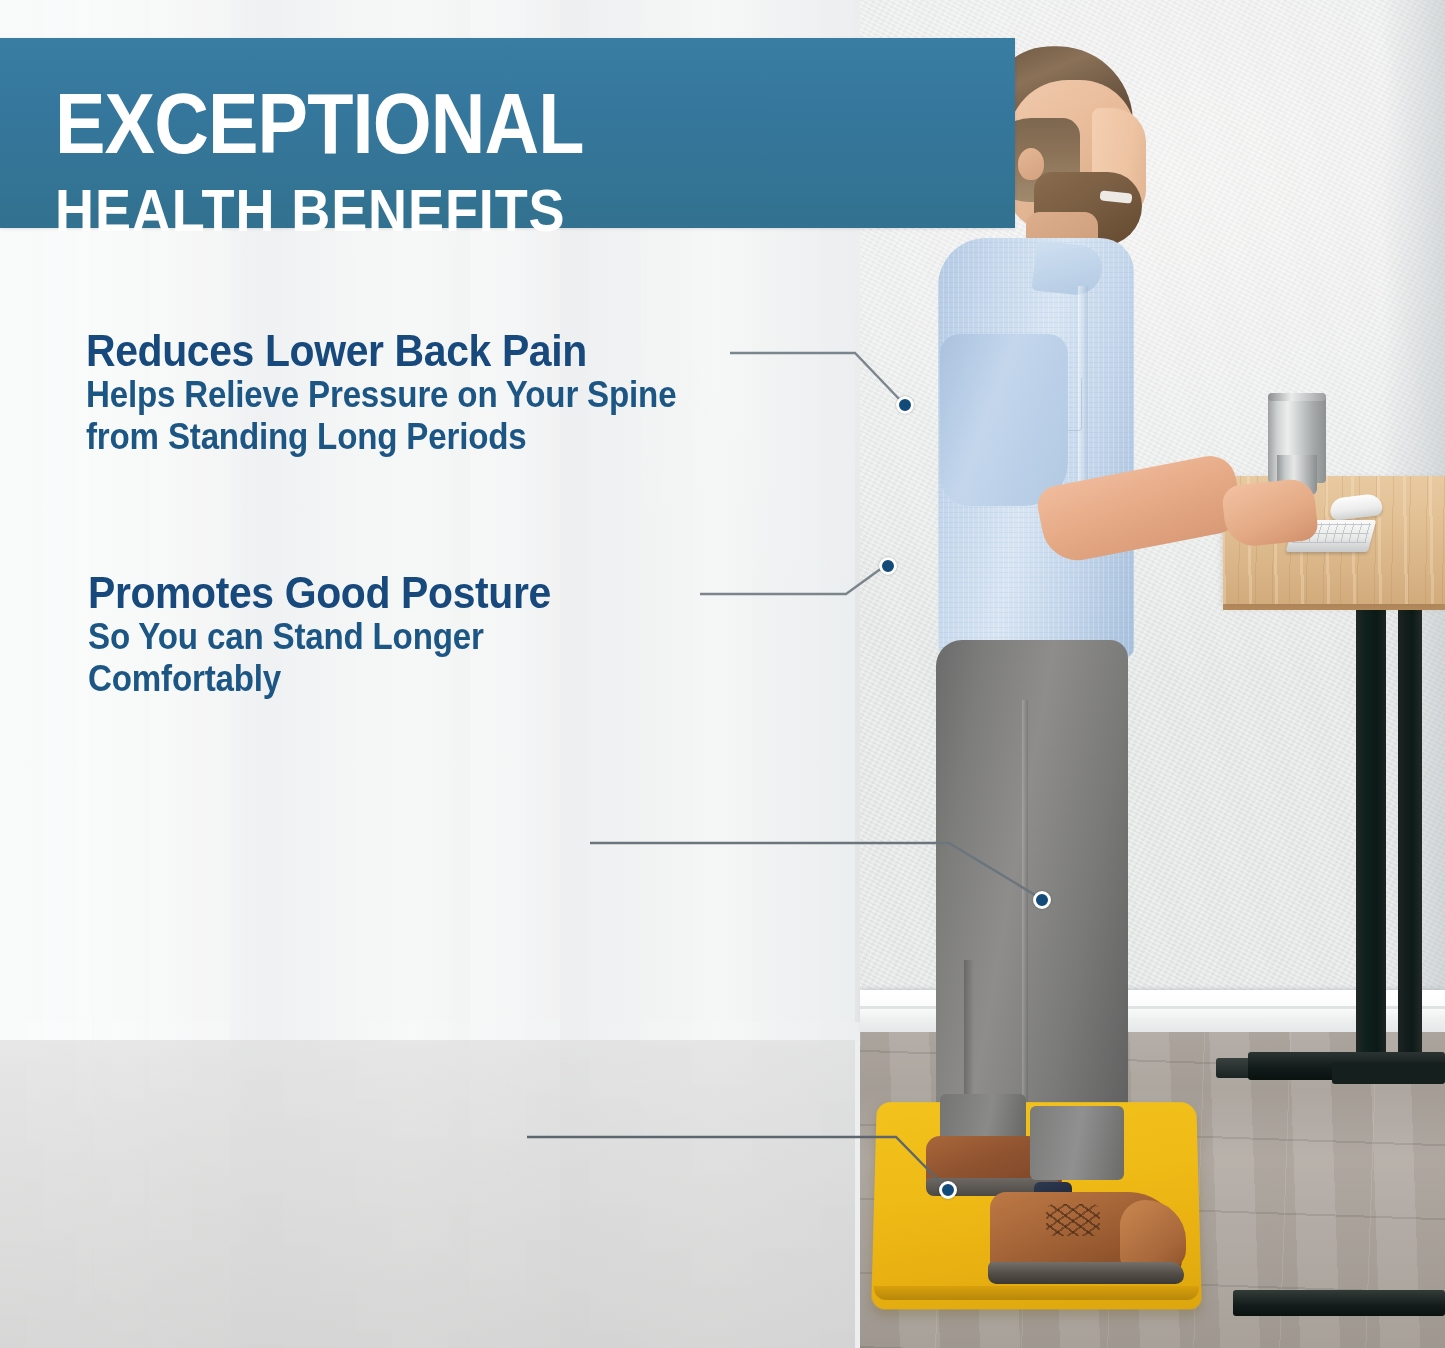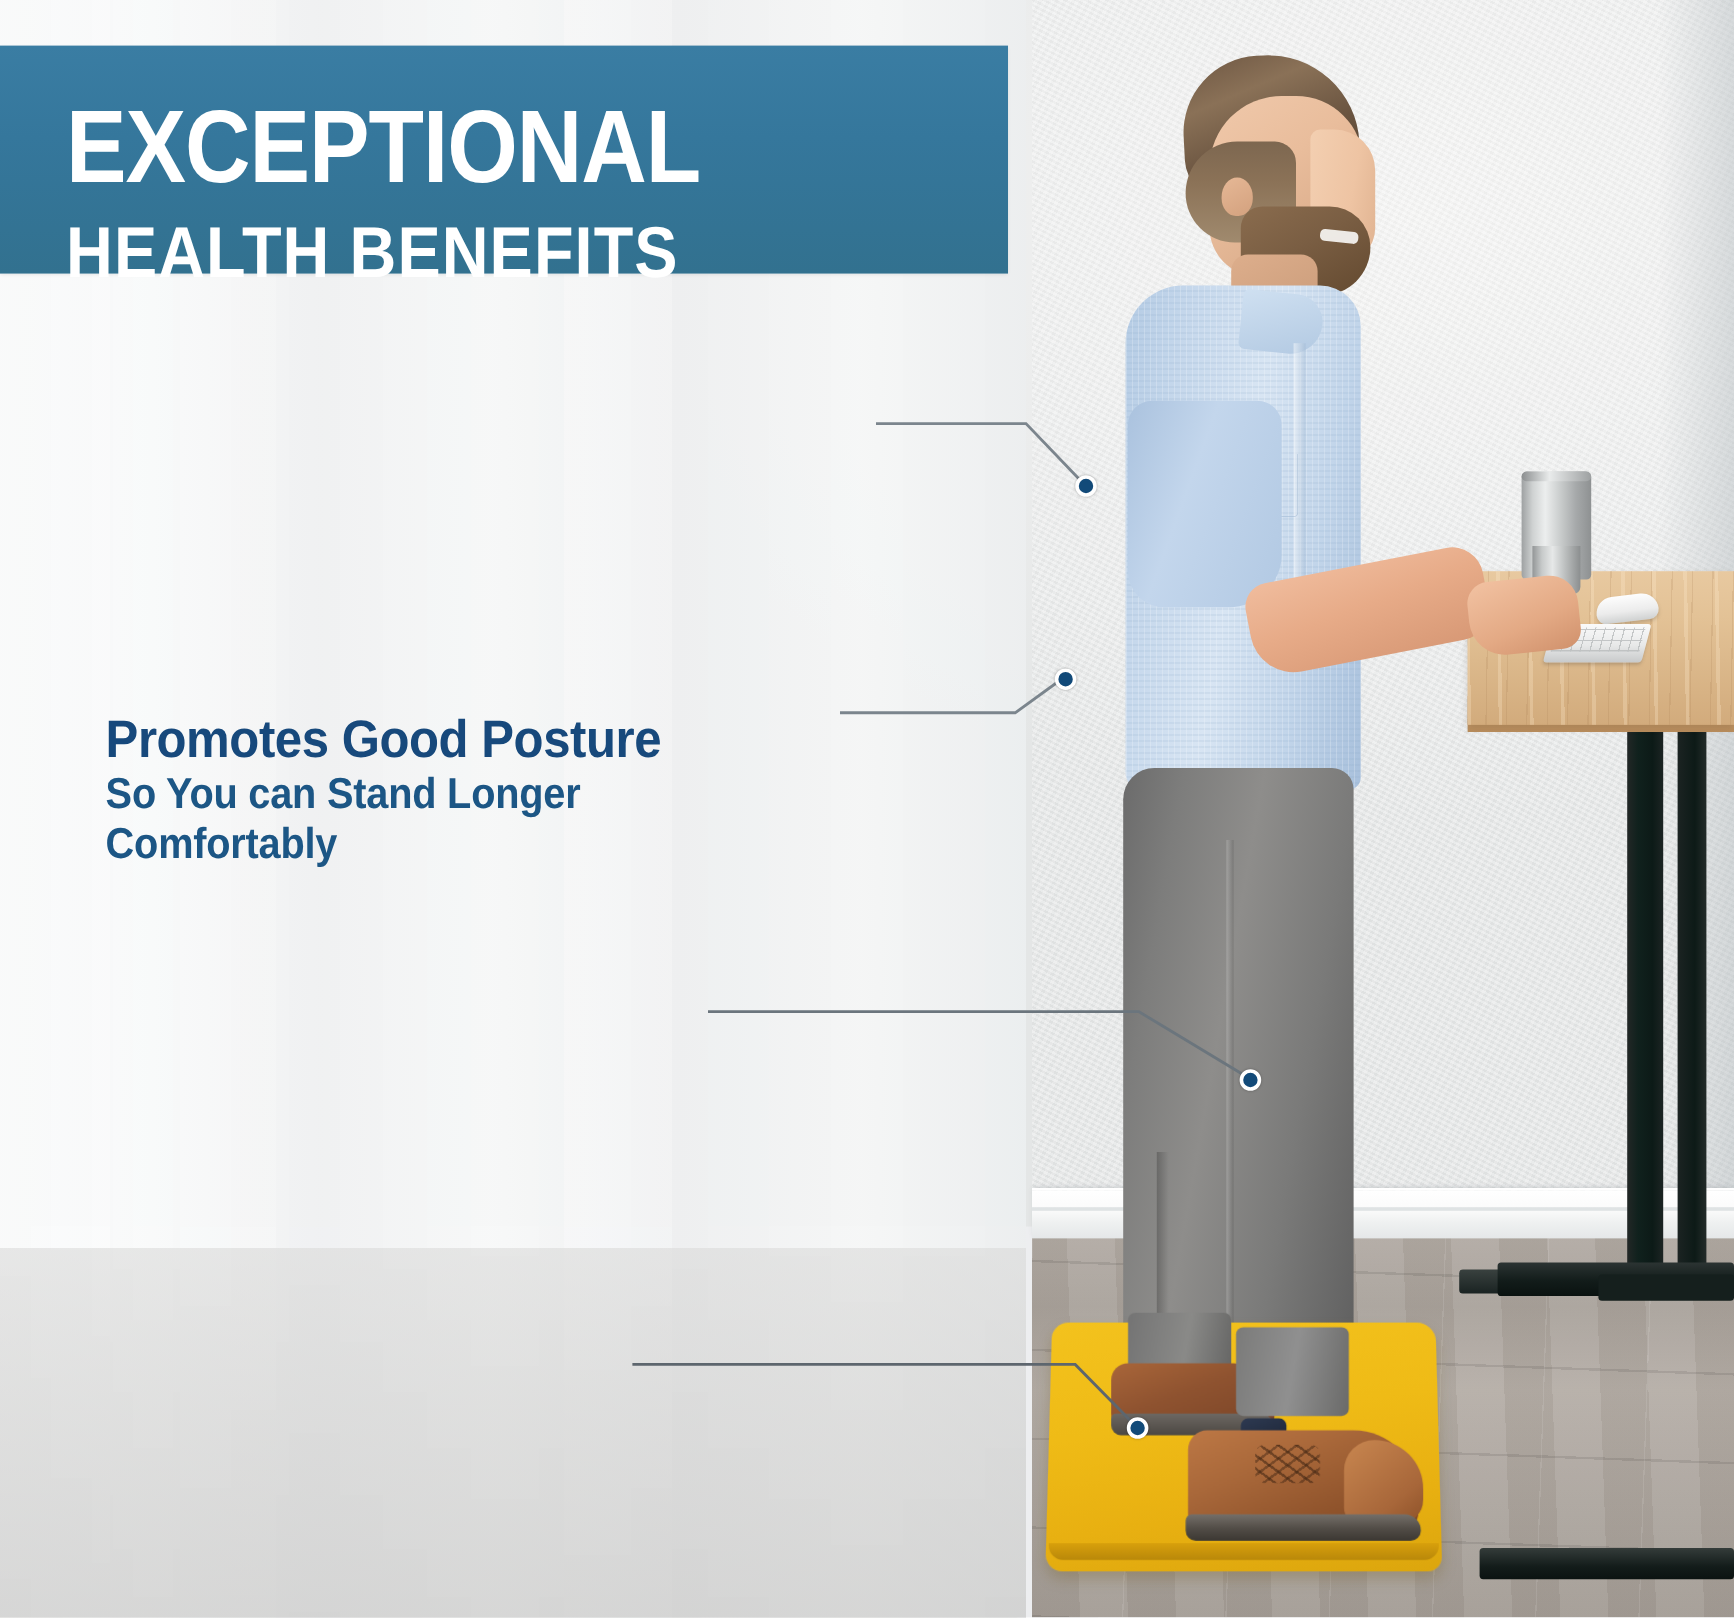--- a/index.html
+++ b/index.html
@@ -327,21 +327,21 @@
         rgba(255,255,255,.22) 150px 230px, rgba(0,0,0,0) 230px 470px,
         rgba(255,255,255,.24) 470px 560px, rgba(0,0,0,0) 560px 855px);
   }
   .wash-floor{
     position:absolute;left:0;top:1040px;width:855px;height:308px;
     background:linear-gradient(180deg, rgba(215,215,214,.55) 0%, rgba(208,208,207,.62) 40%, rgba(200,200,199,.70) 100%);
   }
 
   
   .banner{
-    position:absolute;left:0;top:38px;width:840px;height:190px;
+    position:absolute;left:0;top:38px;width:1015px;height:190px;
     background:linear-gradient(180deg,#3a7da3 0%,#35779c 40%,#32718f 100%);
     box-shadow:0 1px 3px rgba(0,0,0,.10);
   }
   .banner-line1{
     position:absolute;left:55px;top:42px;
     font-family:"Liberation Sans",sans-serif;
     font-weight:700;font-size:86px;line-height:86px;
     letter-spacing:-1px;color:#ffffff;
     transform:scaleX(.88);transform-origin:left center;
     white-space:nowrap;
@@ -368,21 +368,21 @@
     font-family:"Liberation Sans",sans-serif;
     font-weight:700;font-size:36px;
     color:#1c5685;letter-spacing:-.2px;
     transform:scaleX(.92);transform-origin:left center;
     white-space:nowrap;
   }
   .b-sub.tight{line-height:42px;}
   .b-sub.loose{line-height:56px;}
 
   #benefit-1{left:86px;top:328px;}
-  #benefit-2{left:88px;top:594px;}
+  #benefit-2{left:88px;top:570px;}
   #benefit-3{left:88px;top:818px;}
   #benefit-4{left:88px;top:1108px;}
 
   
   .leaders{position:absolute;left:0;top:0;width:1445px;height:1348px;pointer-events:none;}
   .dot{
     position:absolute;width:18px;height:18px;border-radius:50%;
     background:#124a79;border:3px solid #ffffff;
     box-sizing:border-box;
     box-shadow:0 0 2px rgba(0,0,0,.35);
@@ -480,20 +480,25 @@
     <polyline points="700,594 846,594 886,565" fill="none" stroke="#7b858d" stroke-width="2.4"></polyline>
     <polyline points="590,843 949,843 1040,898" fill="none" stroke="#6b757d" stroke-width="2.4"></polyline>
     <polyline points="527,1137 896,1137 946,1188" fill="none" stroke="#5d666e" stroke-width="2.4"></polyline>
   </svg>
 
   <div class="dot" id="dot-1"></div>
   <div class="dot" id="dot-2"></div>
   <div class="dot" id="dot-3"></div>
   <div class="dot" id="dot-4"></div>
 
+  <div class="benefit" id="benefit-1">
+    <div class="b-title">Reduces Lower Back Pain</div>
+    <div class="b-sub tight">Helps Relieve Pressure on Your Spine</div>
+    <div class="b-sub tight">from Standing Long Periods</div>
+  </div>
 
   <div class="benefit" id="benefit-2">
     <div class="b-title">Promotes Good Posture</div>
     <div class="b-sub tight">So You can Stand Longer</div>
     <div class="b-sub tight">Comfortably</div>
   </div>
 
 
 
 </div>

